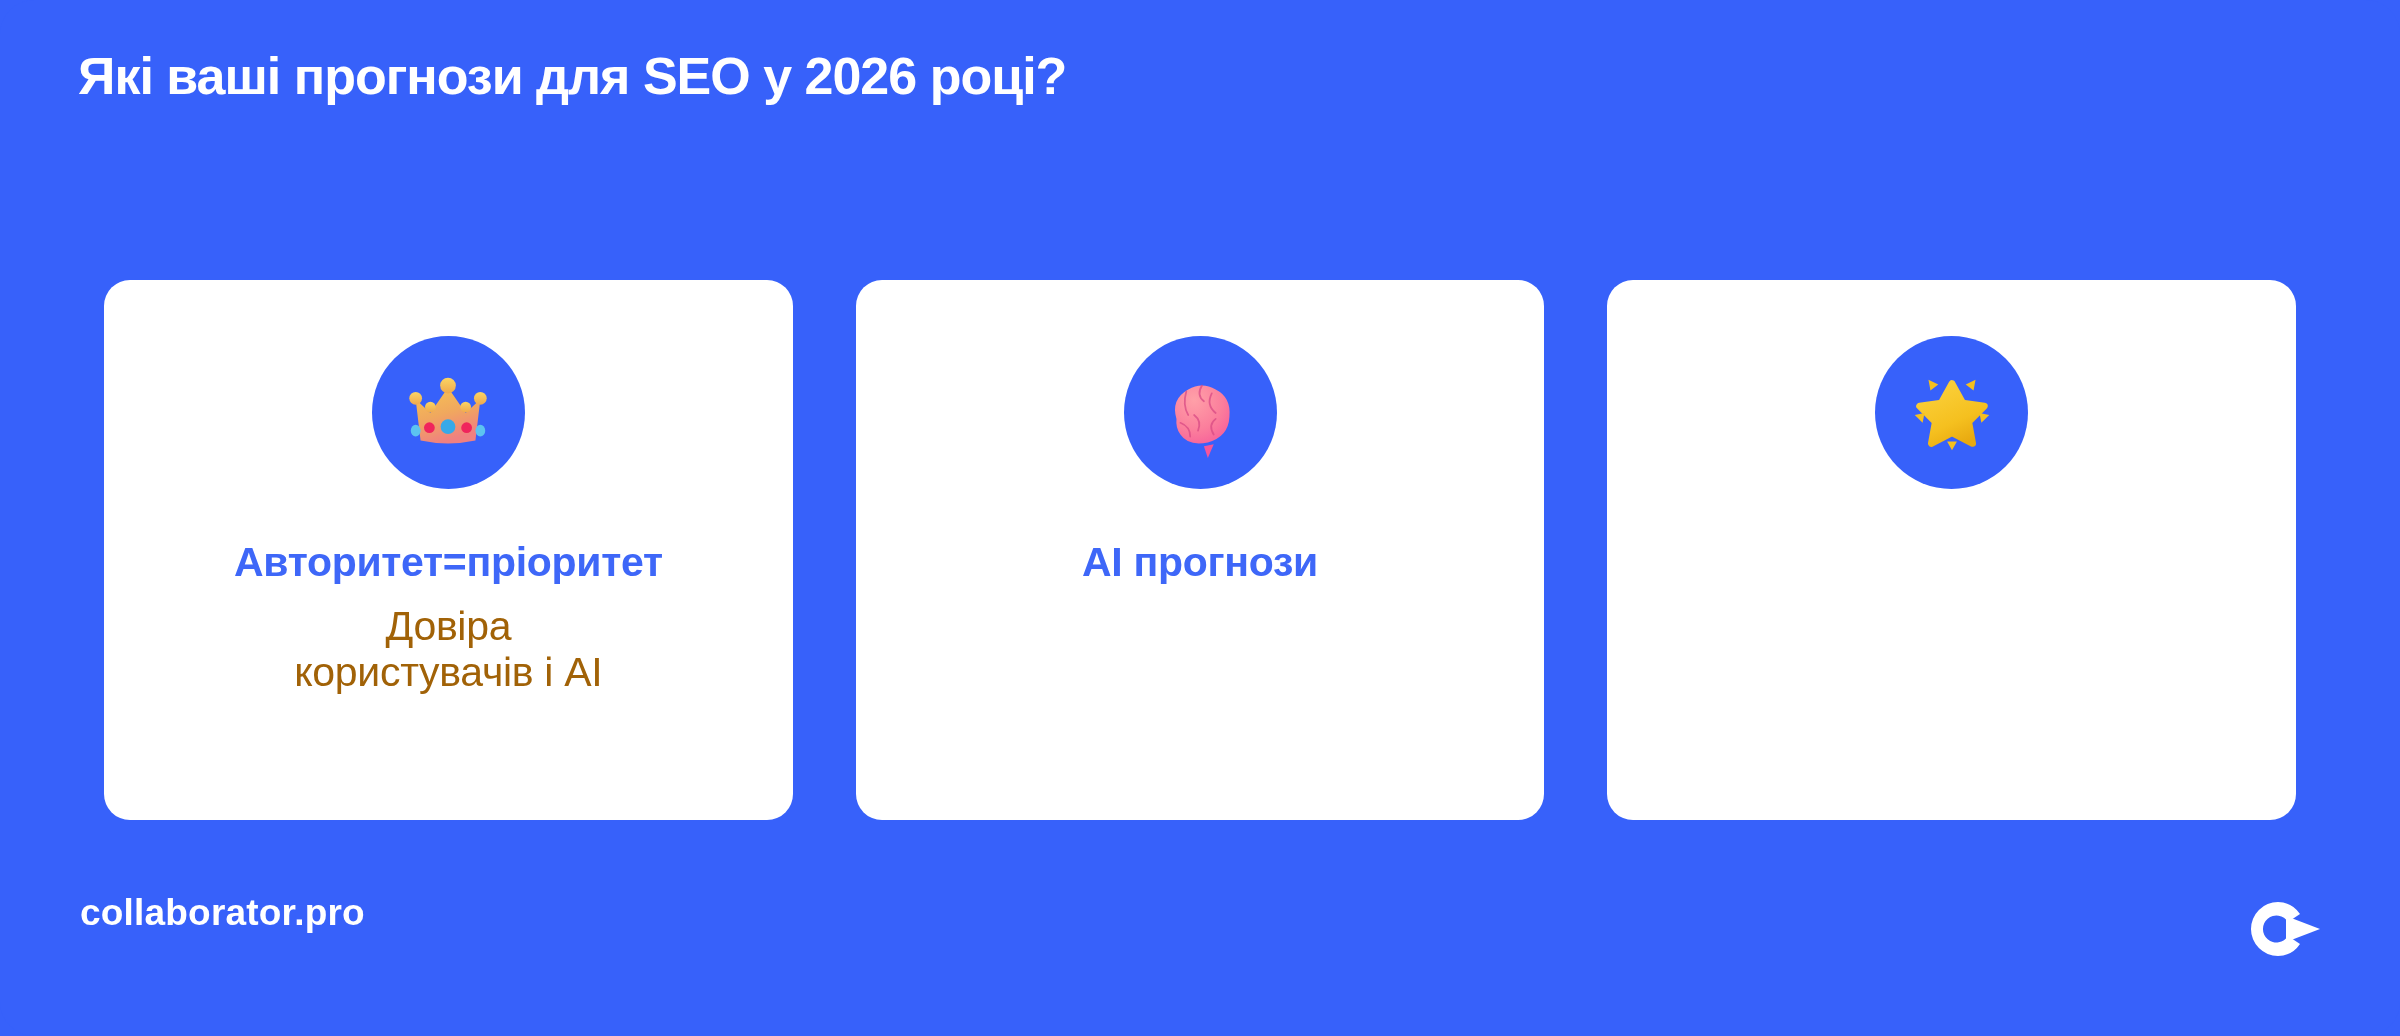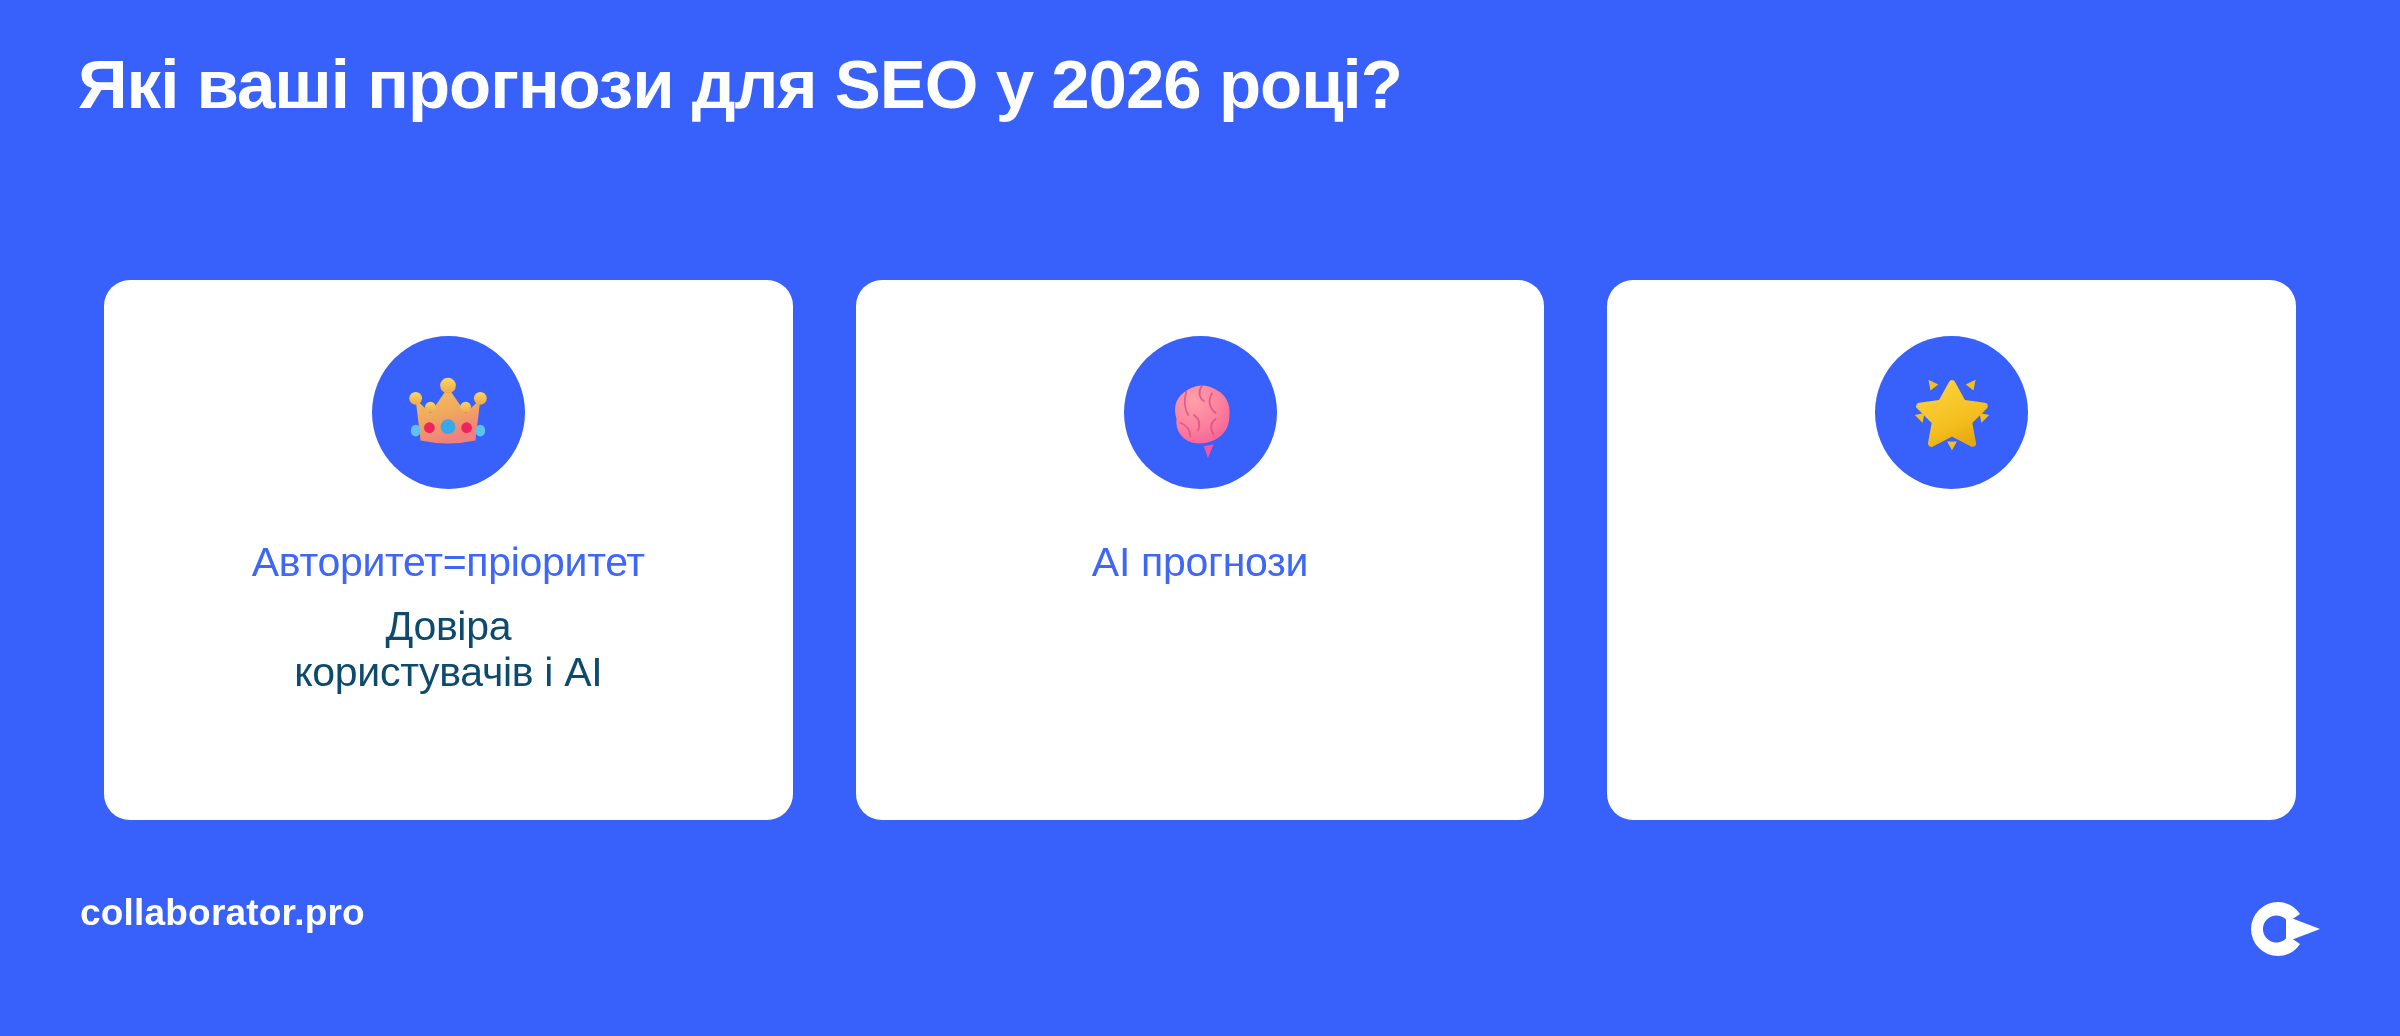--- a/index.html
+++ b/index.html
@@ -25,21 +25,21 @@
     overflow: hidden;
   }
 
   
   .headline {
     position: absolute;
     left: 78px;
     top: 50px;
     width: 2240px;
     color: #FFFFFF;
-    font-size: 69px;
+    font-size: 52px;
     font-weight: 700;
     letter-spacing: -1px;
     line-height: 1.0;
     white-space: nowrap;
   }
 
   
   .cards {
     position: absolute;
     left: 104px;
@@ -71,30 +71,30 @@
     justify-content: center;
     flex: 0 0 auto;
   }
 
   .emoji-badge svg { display:block; }
 
   .card-title {
     margin-top: 52px;
     color: #3E67F8;
     font-size: 41px;
-    font-weight: 400;
+    font-weight: 700;
     letter-spacing: -0.3px;
     text-align: center;
     line-height: 1.05;
     white-space: nowrap;
   }
 
   .card-body {
     margin-top: 20px;
-    color: #0c4a6e;
+    color: #a16207;
     font-size: 41px;
     font-weight: 400;
     letter-spacing: -0.3px;
     text-align: center;
     line-height: 1.12;
     white-space: pre-line;
     padding: 0 18px;
   }
 
   

